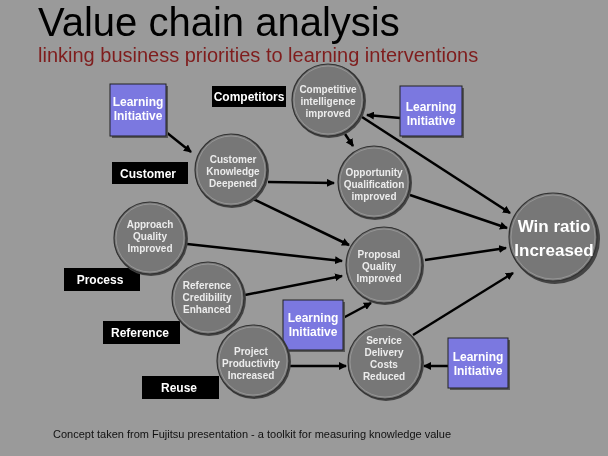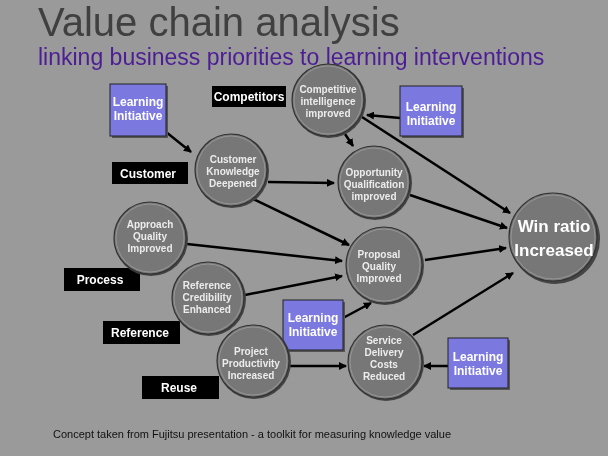--- a/index.html
+++ b/index.html
@@ -1,18 +1,18 @@
 <!DOCTYPE html>
 <html><head>
 <meta charset="utf-8">
 <style>
   html, body { margin:0; padding:0; }
   body { width:608px; height:456px; background:#9a9a9a; overflow:hidden; position:relative; font-family:"Liberation Sans", sans-serif; }
-  #title { position:absolute; left:38px; top:0px; font-size:40px; color:#404040; letter-spacing:0px; white-space:nowrap;text-align:right; }
-  #subtitle { position:absolute; left:38px; top:44px; font-size:23px; color:#4c1d95; white-space:nowrap; }
+  #title { position:absolute; left:38px; top:0px; font-size:40px; color:#000000; letter-spacing:0px; white-space:nowrap;text-align:right; }
+  #subtitle { position:absolute; left:38px; top:44px; font-size:20px; color:#7f1d1d; white-space:nowrap; }
   #footer { position:absolute; left:0; width:484px; top:428px; text-align:center; font-size:11px; color:#111; padding-left:20px; box-sizing:border-box; }
   svg { position:absolute; left:0; top:0; }
   .node-text { font-family:"Liberation Sans", sans-serif; font-weight:bold; fill:#ececec; font-size:10px; }
   .win-text { font-family:"Liberation Sans", sans-serif; font-weight:bold; fill:#ffffff; font-size:17px; }
   .box-text { font-family:"Liberation Sans", sans-serif; font-weight:bold; fill:#ffffff; font-size:12px; }
   .tag-text { font-family:"Liberation Sans", sans-serif; font-weight:bold; fill:#ffffff; font-size:12px; }
 </style>
 </head>
 <body>
 

